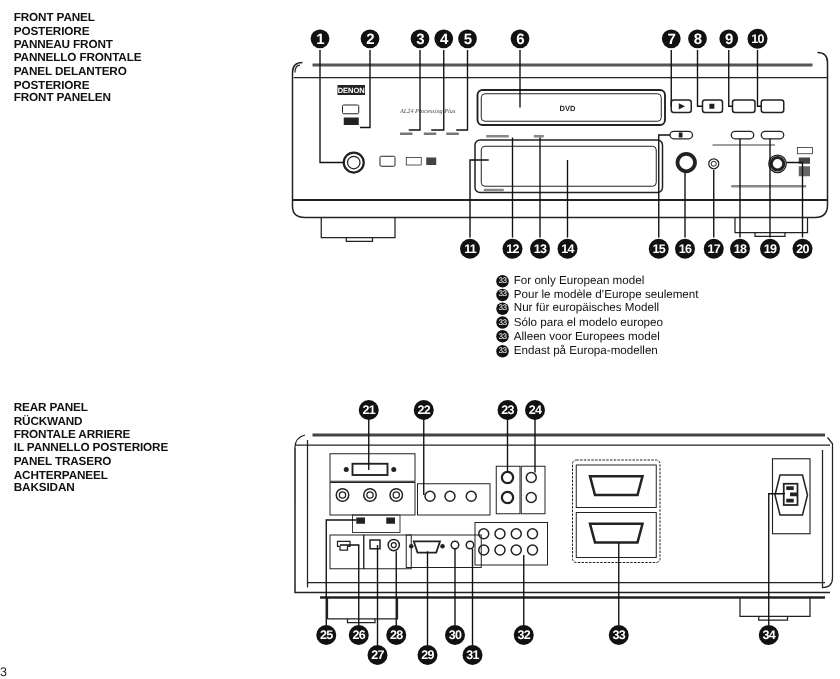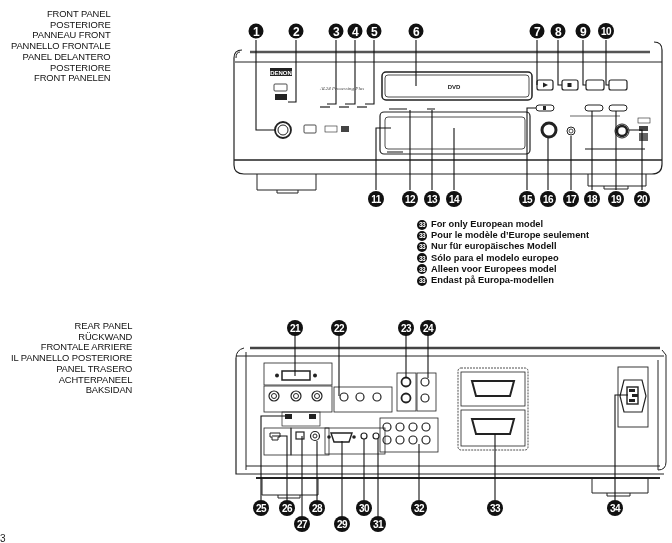--- a/index.html
+++ b/index.html
@@ -1,21 +1,21 @@
 <!DOCTYPE html>
 <html><head>
 <meta charset="utf-8">
 <style>
   html, body { margin:0; padding:0; background:#fff; }
   body { width:672px; height:543px; position:relative; overflow:hidden; font-family:"Liberation Sans", sans-serif; }
-  .labels { position:absolute; left:11px; font-weight:normal; font-size:9.4px; line-height:10.7px; color:#111; letter-spacing:-0.1px;text-align:right; }
+  .labels { position:absolute; left:11px; font-weight:bold; font-size:9.4px; line-height:10.7px; color:#111; letter-spacing:-0.1px; }
   .labels div { white-space:nowrap; }
   #front-labels { top:9px; }
   #rear-labels { top:321px; }
-  #euro-notes { position:absolute; left:417px; top:219px; font-size:9.3px; line-height:11.2px; font-weight:bold; color:#111; }
+  #euro-notes { position:absolute; left:397px; top:219px; font-size:9.3px; line-height:11.2px; font-weight:normal; color:#111; }
   #euro-notes .row { display:flex; align-items:center; white-space:nowrap; }
   .mini-badge { display:inline-flex; align-items:center; justify-content:center; width:10px; height:10px; border-radius:50%; background:#111; color:#fff; font-size:6.5px; margin-right:4px; letter-spacing:-0.5px; }
   #page-number { position:absolute; left:0; top:533px; font-size:10px; color:#222; }
   svg#diagram { position:absolute; left:0; top:0; }
   .badge text { font-family:"Liberation Sans", sans-serif; font-weight:bold; fill:#fff; text-anchor:middle; dominant-baseline:central; letter-spacing:-0.6px; }
 </style>
 </head>
 <body>
 
 <div class="labels" id="front-labels">

